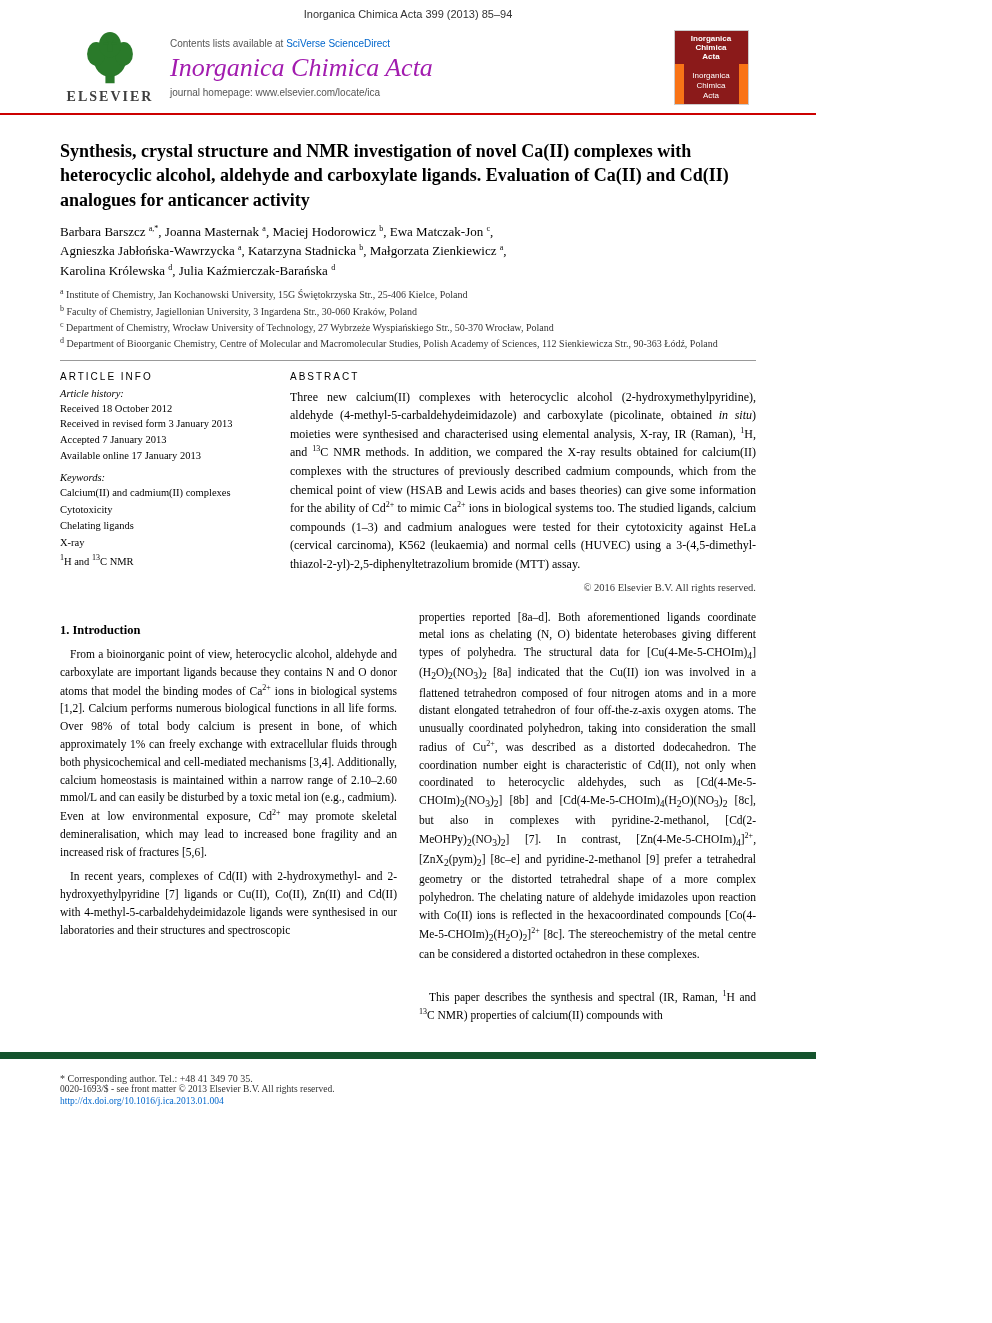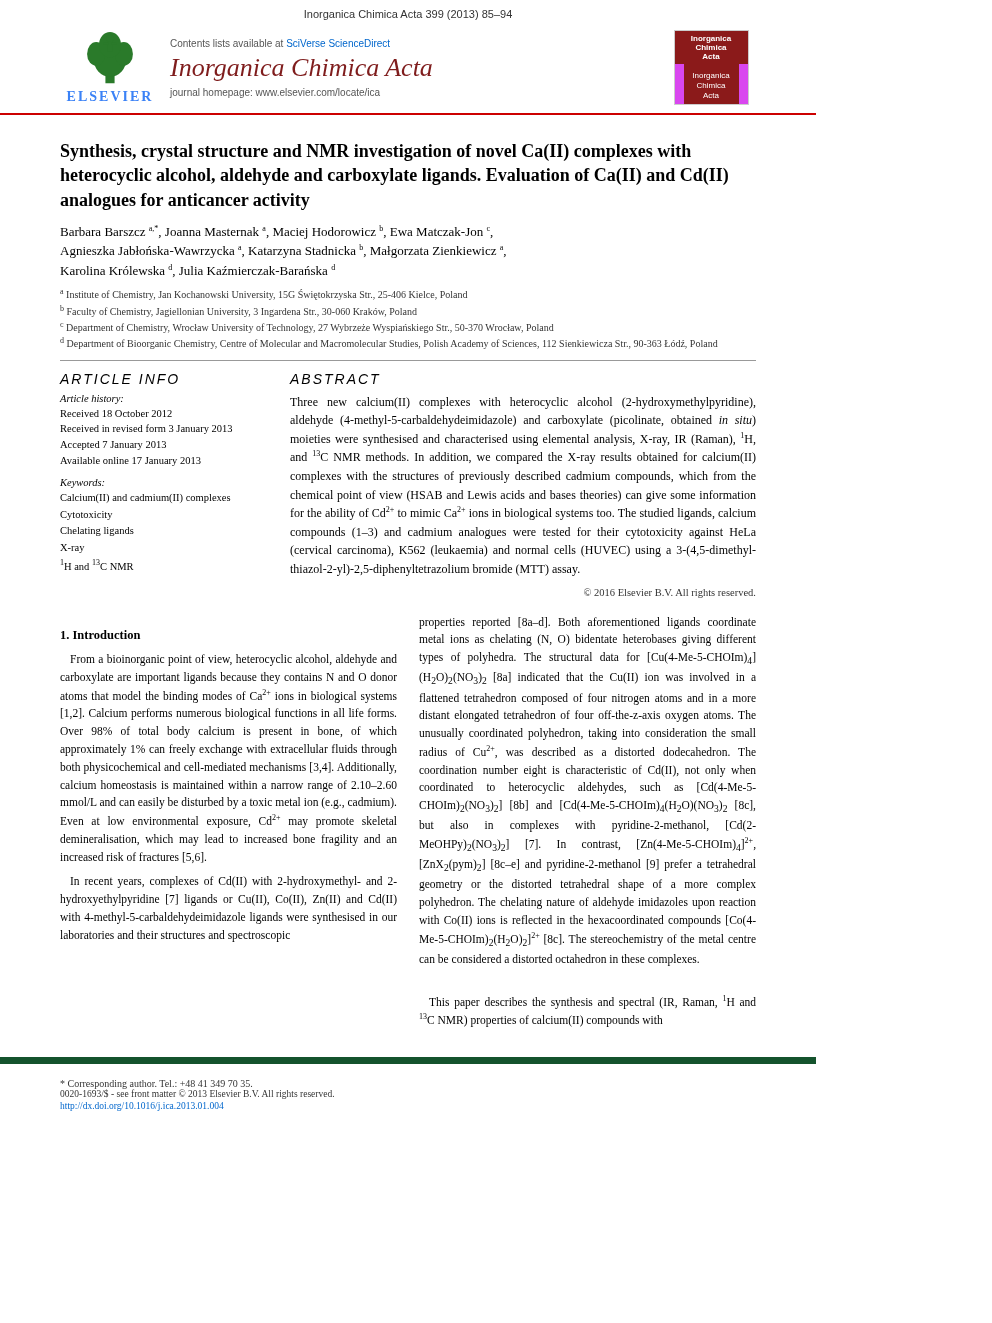--- a/index.html
+++ b/index.html
@@ -36,41 +36,41 @@
       align-items: center;
       min-width: 100px;
     }
     .elsevier-tree {
       width: 70px;
       height: 55px;
     }
     .elsevier-text {
       font-size: 14px;
       font-weight: bold;
-      color: #3b82f6;
+      color: #404040;
       letter-spacing: 2px;
       margin-top: 3px;
     }
     .header-center {
       flex: 1;
       text-align: left;
     }
     .sciverse-text {
       font-size: 10px;
       color: #555;
       font-family: Arial, sans-serif;
       margin-bottom: 3px;
     }
     .sciverse-text a {
       color: #0066cc;
       text-decoration: none;
     }
     .journal-title-main {
       font-size: 26px;
-      color: #7f1d1d;
+      color: #a21caf;
       font-family: 'Times New Roman', serif;
       font-style: italic;
       margin: 4px 0;
     }
     .homepage-text {
       font-size: 10px;
       color: #555;
       font-family: Arial, sans-serif;
     }
     .journal-logo-right {
@@ -80,21 +80,21 @@
       justify-content: center;
     }
     .logo-box {
       width: 75px;
       height: 75px;
       border: 1px solid #ccc;
       display: flex;
       flex-direction: column;
       align-items: center;
       justify-content: center;
-      background: #d946ef;
+      background: #f97316;
       font-size: 9px;
       text-align: center;
       color: #333;
       font-family: Arial, sans-serif;
     }
     .logo-box-top {
       background: #8b1a1a;
       color: white;
       width: 100%;
       padding: 3px;
@@ -144,26 +144,25 @@
       width: 210px;
       min-width: 210px;
       font-size: 11px;
     }
     .col-right {
       flex: 1;
       font-size: 12px;
     }
     .col-header {
       font-family: Arial, sans-serif;
-      font-size: 14px;
+      font-size: 10px;
       letter-spacing: 2px;
       text-transform: uppercase;
       margin-bottom: 6px;
       color: #000;
-      font-style: italic;
     }
     .article-info-section {
     }
     .article-info-label {
       font-style: italic;
       font-size: 10.5px;
       margin-bottom: 2px;
     }
     .article-info-item {
       font-size: 10.5px;

